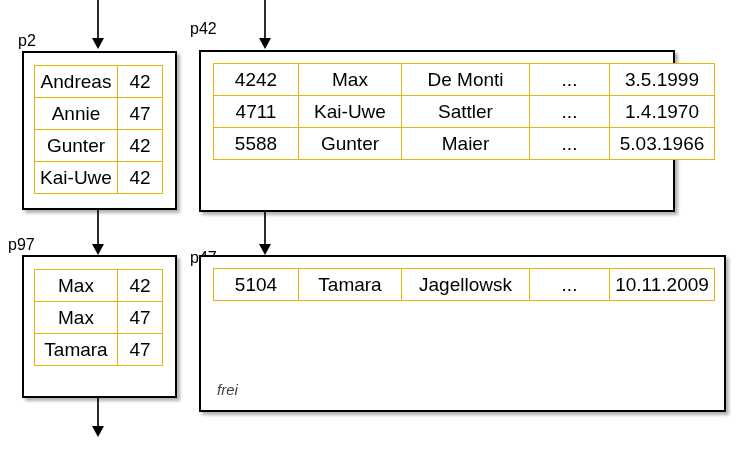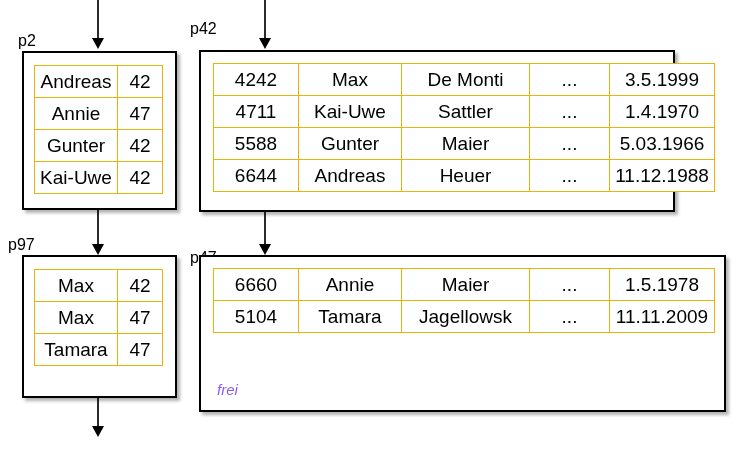--- a/index.html
+++ b/index.html
@@ -50,21 +50,21 @@
     padding: 0;
     height: 31px;
     white-space: nowrap;
   }
 
   
   .frei {
     position: absolute;
     font-style: italic;
     font-size: 15px;
-    color: #8b5cf6;
+    color: #404040;
   }
 
   
   .arrow {
     position: absolute;
     width: 2px;
     background: #2b2b2b;
   }
   .arrow-head {
     position: absolute;
@@ -150,27 +150,20 @@
           <td>...</td>
           <td>1.4.1970</td>
         </tr>
         <tr>
           <td>5588</td>
           <td>Gunter</td>
           <td>Maier</td>
           <td>...</td>
           <td>5.03.1966</td>
         </tr>
-        <tr>
-          <td>6644</td>
-          <td>Andreas</td>
-          <td>Heuer</td>
-          <td>...</td>
-          <td>11.12.1988</td>
-        </tr>
       </tbody>
     </table>
   </div>
 
   <div class="block-label" style="left:8px; top:236px;">p97</div>
 
   <div class="page-box" style="left:22px; top:255px; width:155px; height:143px;">
     <table class="rec-table" style="left:10px; top:12px; width:128px;">
       <colgroup>
           <col style="width:83px">
@@ -199,31 +192,24 @@
     <table class="rec-table" style="left:12px; top:11px; width:501px;">
       <colgroup>
         <col style="width:85px">
           <col style="width:103px">
           <col style="width:128px">
         <col style="width:80px">
           <col style="width:105px">
       </colgroup>
       <tbody>
         <tr>
-          <td>6660</td>
-          <td>Annie</td>
-          <td>Maier</td>
-          <td>...</td>
-          <td>1.5.1978</td>
-        </tr>
-        <tr>
           <td>5104</td>
           <td>Tamara</td>
           <td>Jagellowsk</td>
           <td>...</td>
-          <td>11.11.2009</td>
+          <td>10.11.2009</td>
         </tr>
       </tbody>
     </table>
     <div class="frei" style="left:16px; top:124px;">frei</div>
   </div>
 
 </div>
 
 </body></html>

